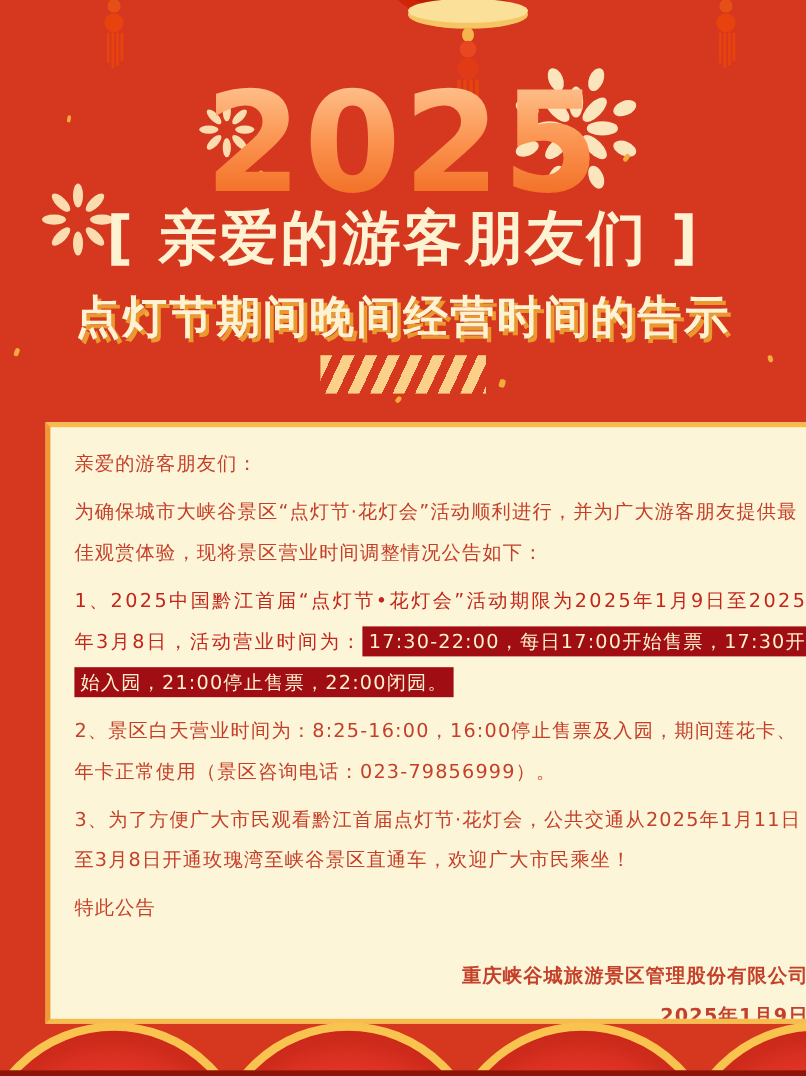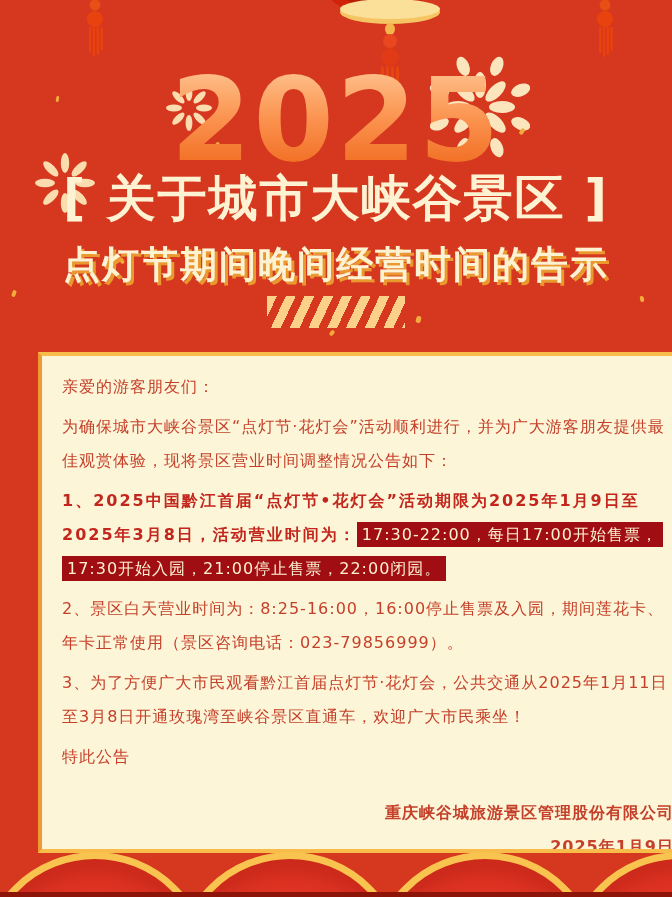--- a/index.html
+++ b/index.html
@@ -52,21 +52,21 @@
   
   .card{
     position:absolute; left:38px; top:352px; width:660px; height:501px;
     background:#fcf5d8;
     border:4px solid #f8bc4a; border-left-color:#f09a33;
     padding:14px 20px 10px 20px;
     font-size:16px; line-height:34px; letter-spacing:1px;
     color:#c5402a; overflow:hidden;
   }
   .card p{ margin:0 0 6px 0; }
-  .item-strong{ font-weight:bold; color:#c2261c; letter-spacing:2px; }
+  .item-strong{ font-weight:normal; color:#c2261c; letter-spacing:2px; }
   .hl{
     background:#a00d12; color:#fdf2d0; font-weight:normal;
     padding:3px 5px;
     -webkit-box-decoration-break:clone; box-decoration-break:clone;
   }
   .signature{ margin-top:22px; text-align:right; line-height:34px;font-weight:bold; }
 
   
   .scallops{
     position:absolute; left:0; bottom:5px; width:672px; height:40px;
@@ -191,21 +191,21 @@
   <span class="speck" style="left:12px;top:290px;width:4px;height:7px;transform:rotate(20deg);"></span>
   <span class="speck" style="left:120px;top:258px;width:4px;height:6px;transform:rotate(-30deg);"></span>
   <span class="speck" style="left:330px;top:330px;width:4px;height:6px;transform:rotate(40deg);"></span>
   <span class="speck" style="left:416px;top:316px;width:5px;height:7px;transform:rotate(15deg);"></span>
   <span class="speck" style="left:216px;top:142px;width:4px;height:6px;transform:rotate(-20deg);"></span>
   <span class="speck" style="left:520px;top:128px;width:4px;height:7px;transform:rotate(35deg);"></span>
   <span class="speck" style="left:640px;top:296px;width:4px;height:6px;transform:rotate(-15deg);"></span>
   <span class="speck" style="left:56px;top:96px;width:3px;height:6px;transform:rotate(10deg);"></span>
 
   <div class="year">2025</div>
-  <div class="title">[ 关于城市大峡谷景区 ]</div>
+  <div class="title">[ 亲爱的游客朋友们 ]</div>
   <div class="subtitle">点灯节期间晚间经营时间的告示</div>
   <div class="slashes"></div>
 
   <div class="card">
     <p>亲爱的游客朋友们：</p>
     <p>为确保城市大峡谷景区“点灯节·花灯会”活动顺利进行，并为广大游客朋友提供最佳观赏体验，现将景区营业时间调整情况公告如下：</p>
     <p><span class="item-strong">1、2025中国黔江首届“点灯节•花灯会”活动期限为2025年1月9日至2025年3月8日，活动营业时间为：</span><span class="hl">17:30-22:00，每日17:00开始售票，17:30开始入园，21:00停止售票，22:00闭园。</span></p>
     <p>2、景区白天营业时间为：8:25-16:00，16:00停止售票及入园，期间莲花卡、年卡正常使用（景区咨询电话：023-79856999）。</p>
     <p>3、为了方便广大市民观看黔江首届点灯节·花灯会，公共交通从2025年1月11日至3月8日开通玫瑰湾至峡谷景区直通车，欢迎广大市民乘坐！</p>
     <p>特此公告</p>

